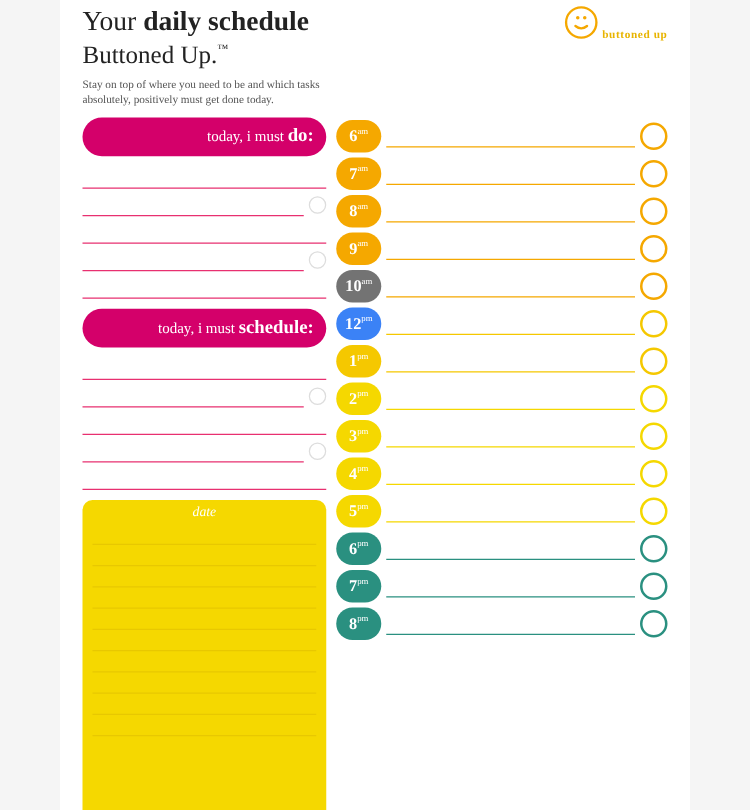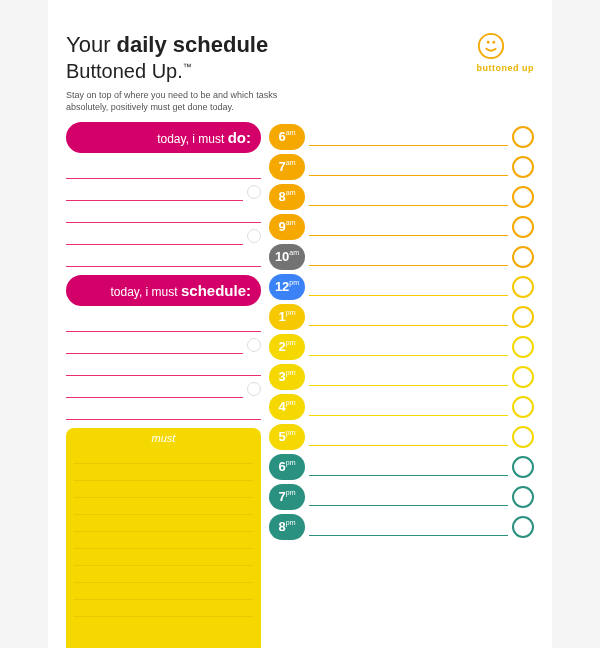--- a/index.html
+++ b/index.html
@@ -10,21 +10,22 @@
       align-items: center;
       min-height: 100vh;
       font-family: Arial, sans-serif;
     }
     .page {
       width: 504px;
       height: 648px;
       background: white;
       position: relative;
       overflow: hidden;
-      padding: 32px 18px 10px 18px;
+      padding: 4px 18px 10px 18px;
+      font-family: Liberation Serif, serif;
     }
     .header {
       display: flex;
       justify-content: space-between;
       align-items: flex-start;
       margin-bottom: 8px;
     }
     .header-left h1 {
       font-size: 22px;
       font-weight: 400;
@@ -36,22 +37,21 @@
     }
     .header-left p {
       font-size: 9px;
       color: #555;
       max-width: 230px;
       line-height: 1.4;
       margin-top: 4px;
     }
     .header-right {
       display: flex;
-      flex-direction: column;
-      align-items: flex-start;
+      align-items: flex-end;
       gap: 3px;
     }
     .logo-icon {
       width: 28px;
       height: 28px;
     }
     .logo-text {
       font-size: 9px;
       color: #e8b400;
       font-weight: bold;
@@ -321,21 +321,21 @@
         <div class="line-row">
           <div class="line-underline"></div>
           <div class="small-circle"></div>
         </div>
         <div class="line-row">
           <div class="line-underline"></div>
         </div>
       </div>
 
       <div class="notes-section">
-        <div class="notes-label">must</div>
+        <div class="notes-label">date</div>
         <div class="notes-lines">
           <div class="note-line"></div>
           <div class="note-line"></div>
           <div class="note-line"></div>
           <div class="note-line"></div>
           <div class="note-line"></div>
           <div class="note-line"></div>
           <div class="note-line"></div>
           <div class="note-line"></div>
           <div class="note-line"></div>

